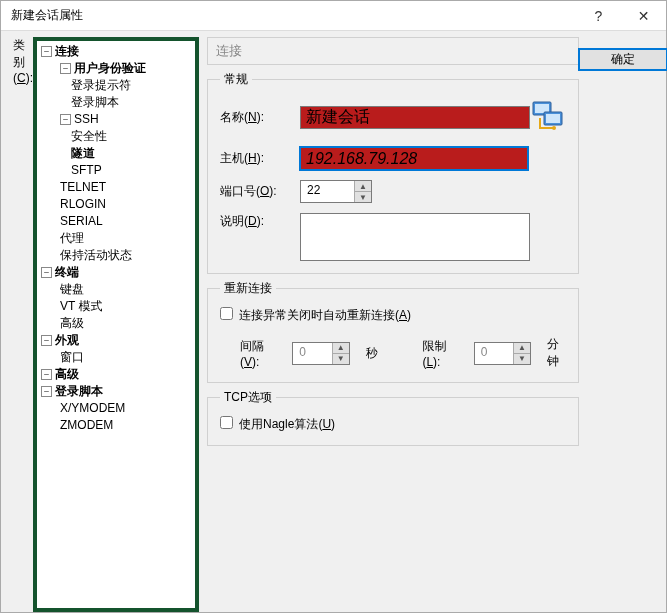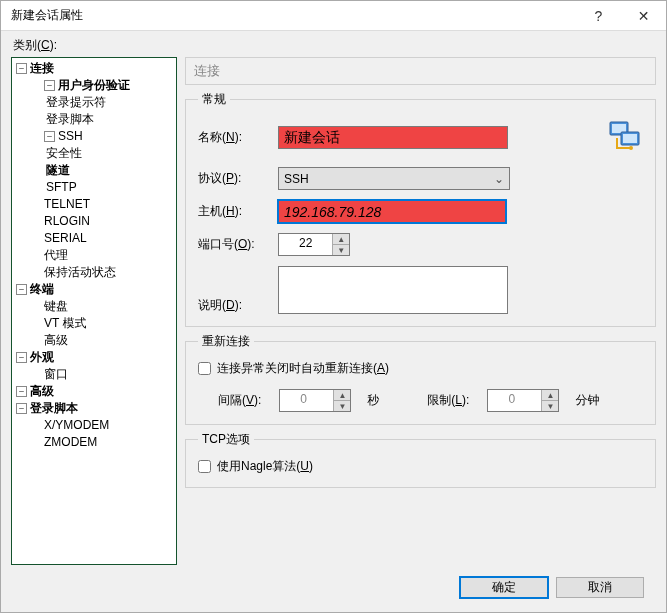--- a/index.html
+++ b/index.html
@@ -32,36 +32,35 @@
     height: 30px;
     display: flex;
     align-items: center;
     justify-content: center;
     font-size: 14px;
     color: #333;
   }
   .content {
     flex: 1;
     display: flex;
-    flex-direction: column;
     padding: 6px 10px 0 10px;
     min-height: 0;
   }
   .cat-label { margin: 0 0 3px 2px; }
   .cat-label u { text-decoration: underline; }
   .main-area {
     flex: 1;
     display: flex;
     gap: 8px;
     min-height: 0;
   }
   .tree-pane {
     width: 166px;
     background: #fff;
-    border: 1px solid #14532d;
+    border: 4px solid #14532d;
     overflow: auto;
     padding: 2px 0;
     line-height: 17px;
   }
   .tree-pane details { position: relative; }
   .tree-pane summary {
     list-style: none;
     cursor: pointer;
     white-space: nowrap;
   }
@@ -72,21 +71,21 @@
     border: 1px solid #888;
     align-items: center; justify-content: center;
     font-size: 9px; line-height: 1;
     margin-right: 3px;
     background: #fff;
     color: #555;
     vertical-align: middle;
     font-family: monospace;
   }
   .tnode { padding: 0 0 0 4px; white-space: nowrap; }
-  .indent1 { padding-left: 32px; }
+  .indent1 { padding-left: 23px; }
   .indent2 { padding-left: 34px; }
   .bold { font-weight: bold; }
 
   .right-pane {
     flex: 1;
     display: flex;
     flex-direction: column;
     gap: 6px;
     min-width: 0;
   }
@@ -111,22 +110,22 @@
   .form-row:last-child { margin-bottom: 0; }
   .form-row .lab {
     width: 80px;
     flex-shrink: 0;
   }
   .txt-input {
     border: 1px solid #7a7a7a;
     height: 23px;
     padding: 2px 5px;
     font-family: inherit;
-    font-size: 14px;
-    background: #ef4444;
+    font-size: 16px;
+    background: #b91c1c;
   }
   .txt-name { width: 230px; }
   .cmb {
     width: 232px; height: 23px;
     border: 1px solid #7a7a7a;
     background: #e1e1e1;
     display: flex; align-items: center;
     padding: 0 5px;
     position: relative;
   }
@@ -136,35 +135,35 @@
     border: 1px solid #0078d7;
     outline: 1px solid #0078d7;
     font-style: italic;
   }
   .spin {
     display: inline-flex;
     width: 72px; height: 23px;
     border: 1px solid #7a7a7a;
     background: #fff;
   }
-  .spin .sval { flex:1; padding: 2px 20px; }
+  .spin .sval { flex:1; padding: 2px 6px; }
   .spin .sbtns { width: 17px; display:flex; flex-direction:column; border-left:1px solid #aaa;}
   .spin .sbtns div { flex:1; display:flex; align-items:center; justify-content:center; font-size:8px; background:#e1e1e1; color:#555;}
   .spin .sbtns div:first-child{border-bottom:1px solid #aaa;}
   .spin.disabled .sval { color:#888; }
   .desc-area {
     width: 230px; height: 48px;
     border: 1px solid #7a7a7a;
     background: #fff;
     resize: none;
     font-family: inherit; font-size:12px;
     padding: 2px 5px;
   }
   .conn-icon { margin-left: auto; align-self: flex-start; }
-  .chk-row { display:flex; align-items:center; gap:6px; margin-bottom:12px;}
+  .chk-row { display:flex; gap:6px; margin-bottom:12px;}
   .chk-row input { width:13px; height:13px; margin:0;}
   .recon-controls { display:flex; align-items:center; gap:16px; padding-left:20px;}
   .recon-controls .rlab { margin-right:2px;}
   .btn-bar {
     display:flex; justify-content:flex-end; gap:8px;
     padding: 12px 12px 14px 0;
   }
   .btn {
     width: 88px; height: 21px;
     background: #e1e1e1;
@@ -245,45 +244,38 @@
                 <rect x="3" y="4" width="18" height="13" rx="1" fill="#4a90d9" stroke="#2d5f9a"></rect>
                 <rect x="5" y="6" width="14" height="9" fill="#cfe6fb"></rect>
                 <rect x="14" y="14" width="18" height="13" rx="1" fill="#4a90d9" stroke="#2d5f9a"></rect>
                 <rect x="16" y="16" width="14" height="9" fill="#cfe6fb"></rect>
                 <path d="M10 20 L10 30 L24 30" stroke="#e6a817" stroke-width="2" fill="none"></path>
                 <circle cx="24" cy="30" r="2" fill="#e6a817"></circle>
               </svg>
             </div>
           </div>
 
-          <div class="form-row">
-            <div class="lab"><span>协议</span>(<u>P</u>):</div>
-            <div class="cmb">
-              <span>SSH</span>
-              <span class="chev">⌄</span>
-            </div>
-          </div>
 
           <div class="form-row">
             <div class="lab"><span>主机</span>(<u>H</u>):</div>
             <input class="txt-input txt-host" value="192.168.79.128" style="">
           </div>
 
           <div class="form-row">
             <div class="lab"><span>端口号</span>(<u>O</u>):</div>
             <div class="spin">
               <div class="sval">22</div>
               <div class="sbtns">
                   <div>▲</div>
                   <div>▼</div>
                 </div>
             </div>
           </div>
 
-          <div class="form-row" style="align-items:flex-end">
+          <div class="form-row" style="align-items:flex-start">
             <div class="lab"><span>说明</span>(<u>D</u>):</div>
             <textarea class="desc-area" style=""></textarea>
           </div>
         </fieldset>
 
         <fieldset>
           <legend>重新连接</legend>
           <div class="chk-row">
             <input type="checkbox" style="">
             <span><span>连接异常关闭时自动重新连接</span>(<u>A</u>)</span>

